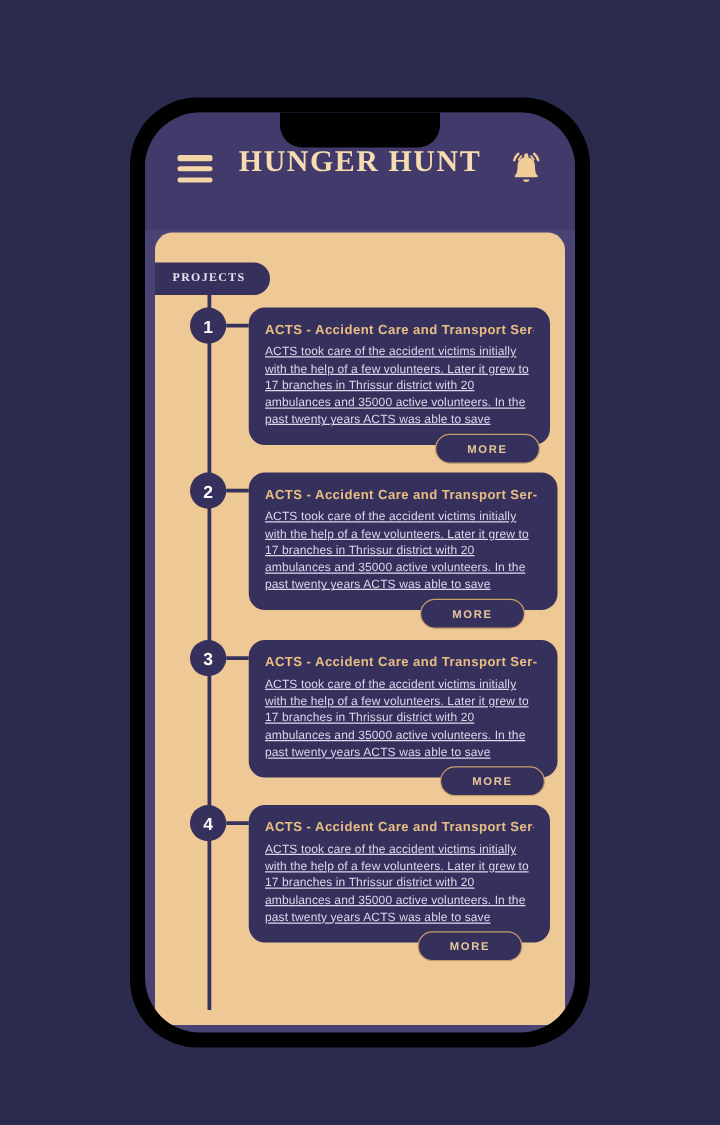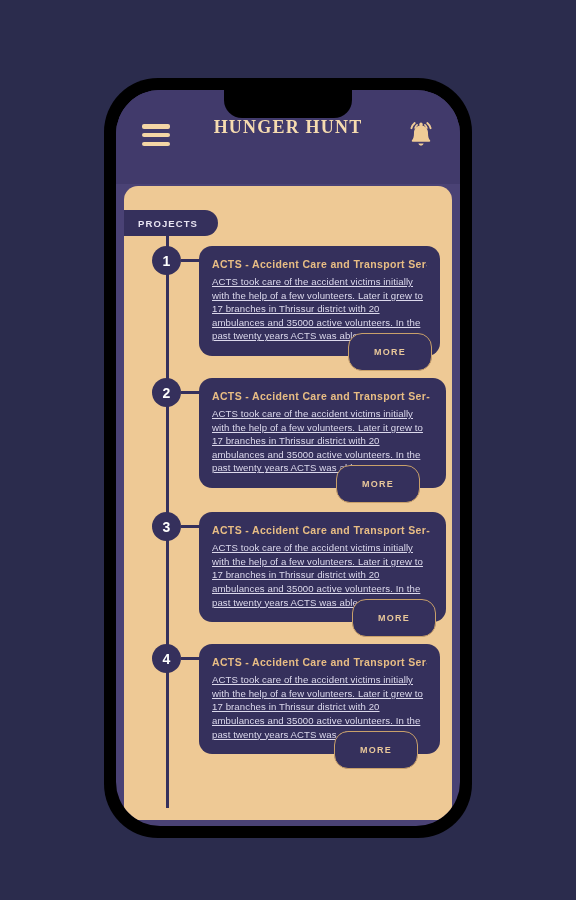--- a/index.html
+++ b/index.html
@@ -86,21 +86,21 @@
     font-family: "Liberation Serif", serif;
     font-size: 11px;
     font-weight: bold;
     font-style: italic;
     color: #f6dcb0;
     letter-spacing: 0.3px;
     line-height: 1.1;
   }
   .header-title {
     font-family: "Liberation Serif", serif;
-    font-size: 18px;
+    font-size: 24px;
     font-weight: bold;
     color: #f6dcb0;
     letter-spacing: 1.2px;
     line-height: 1.15;
     margin-top: 1px;
   }
 
   .bell-icon {
     position: absolute;
     right: 24px;
@@ -133,20 +133,21 @@
     border-radius: 14px;
     display: flex;
     align-items: center;
     z-index: 20;
   }
   .projects-badge-label {
     font-size: 9.5px;
     font-weight: bold;
     color: #e8e4f2;
     letter-spacing: 1.1px;
+    font-family: Liberation Serif, serif;
   }
 
   
   .timeline-spine {
     position: absolute;
     left: 42px;
     top: 44px;
     bottom: 12px;
     width: 2.5px;
     background: #35305c;
@@ -219,21 +220,21 @@
     font-size: 9.6px;
     line-height: 1.42;
     color: #dcd9ec;
     letter-spacing: 0.1px;
     text-decoration: underline;
   }
 
   .more-button {
     position: absolute;
     bottom: -15px;
-    height: 38px;
+    height: 24px;
     min-width: 84px;
     padding: 0 22px;
     background: #35305c;
     border: 1.6px solid #c9a06a;
     border-radius: 14px;
     display: flex;
     align-items: center;
     justify-content: center;
     z-index: 18;
     text-align: center;

